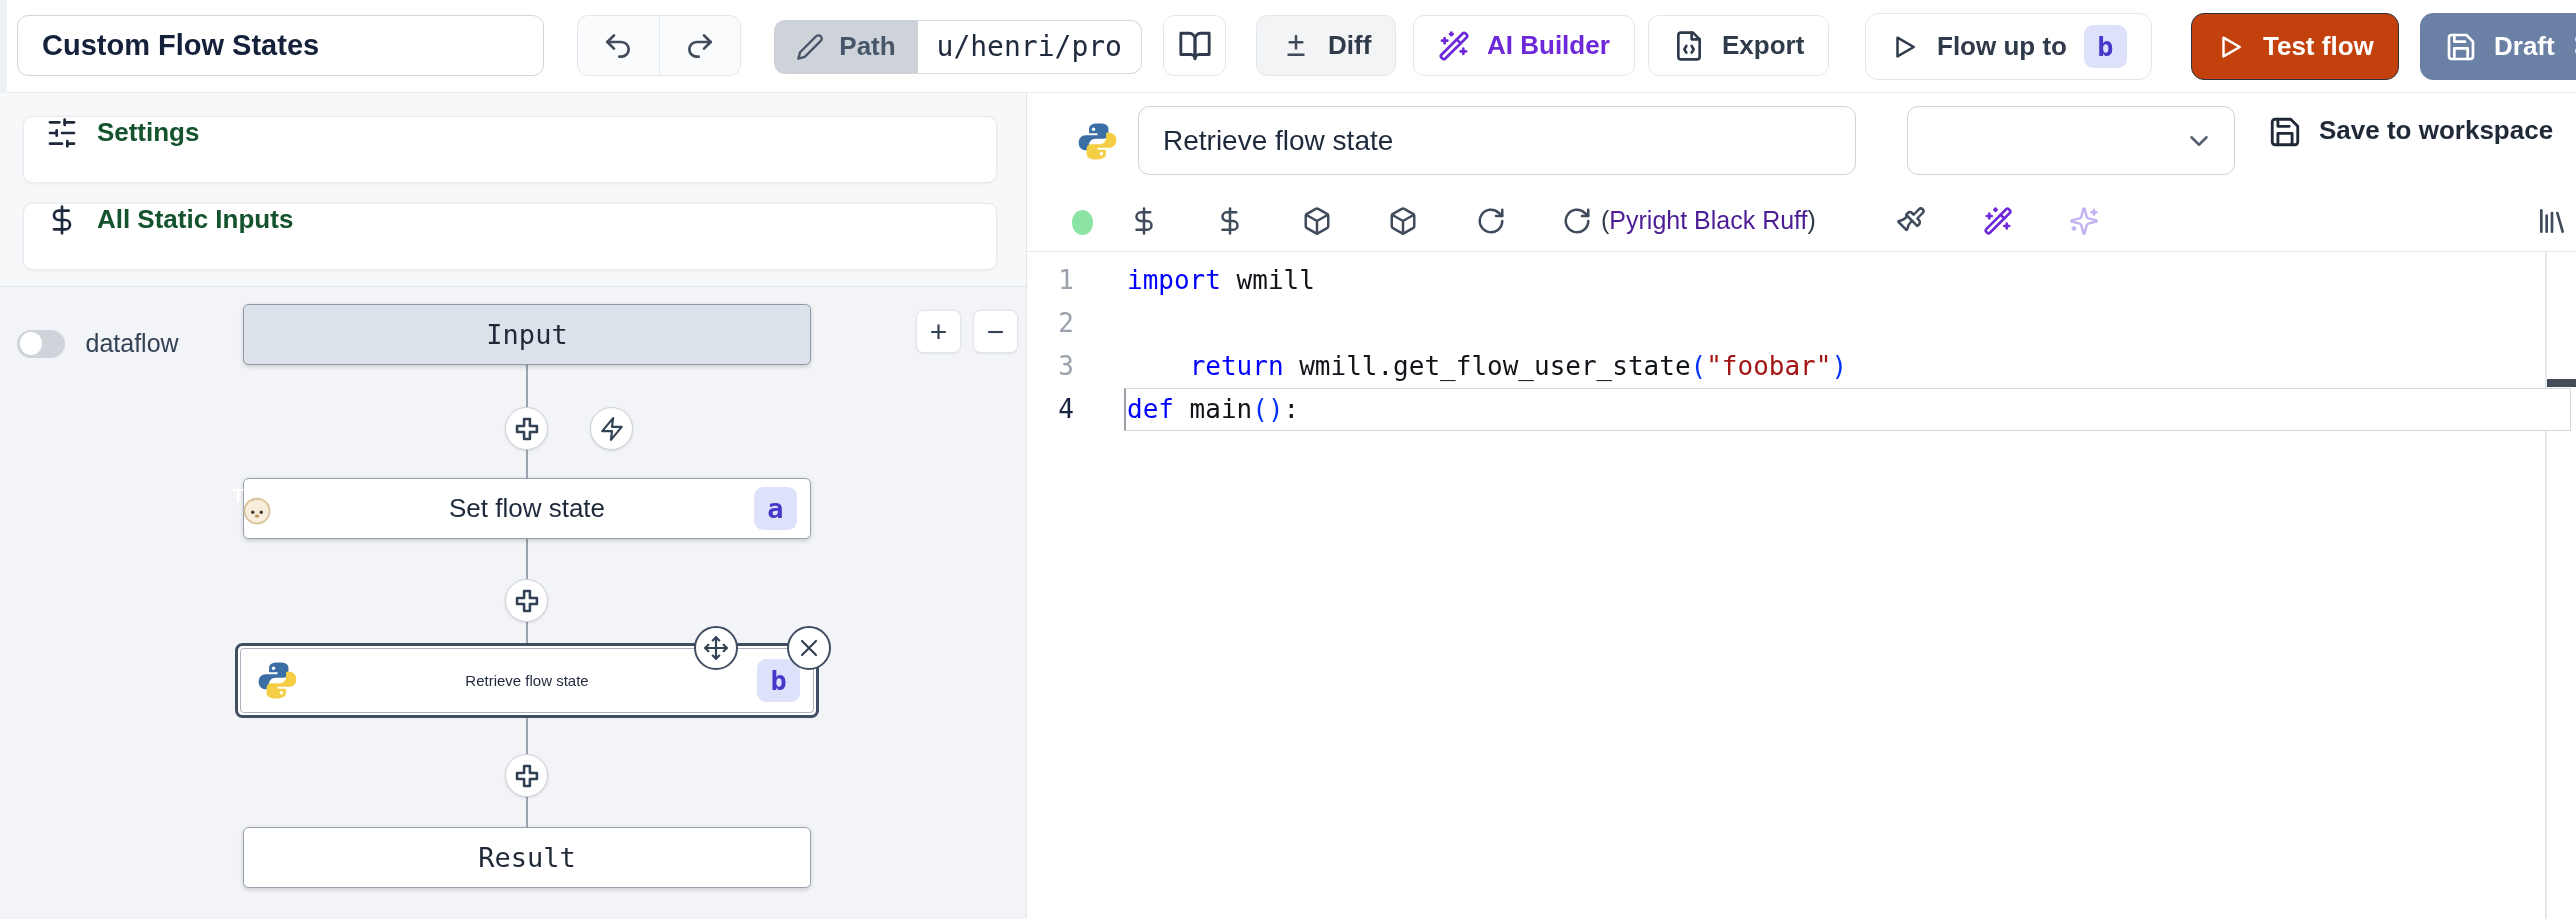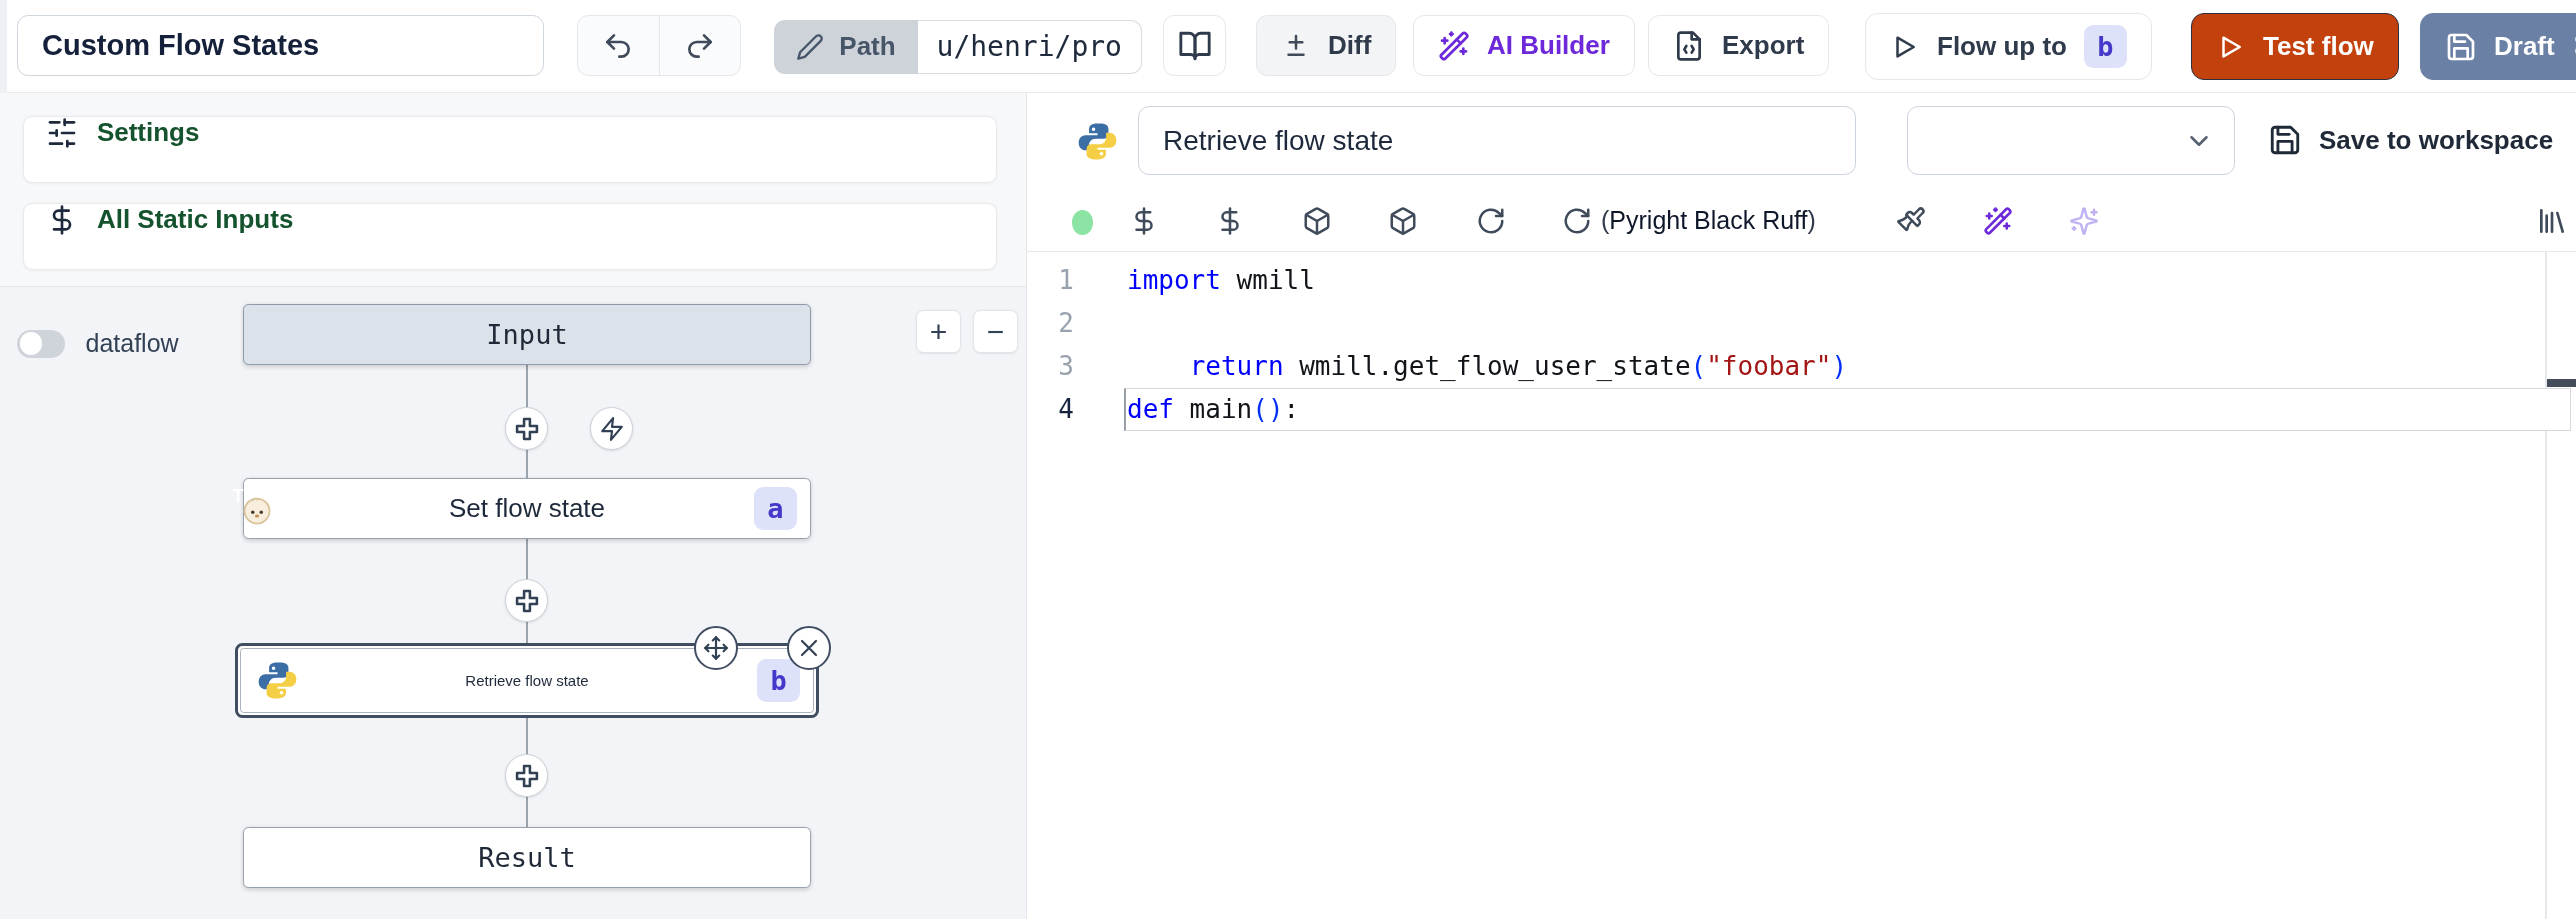--- a/index.html
+++ b/index.html
@@ -78,31 +78,31 @@
   .bun-overlay { position:absolute; top:-13px; right:-13px; }
 
   
   .right-panel { position:relative; flex:1; background:#fff; }
   .step-name-input { position:absolute; left:111px; top:13px; width:718px; height:69px;
     border:1.9px solid #ccd4dd; border-radius:11.2px; padding:0 24px; font-size:28px; color:#1e293b;
     background:#fff; outline:none; font-family:"Liberation Sans", sans-serif; }
   .kind-select { position:absolute; left:880px; top:13px; width:328px; height:69px;
     border:1.9px solid #ccd4dd; border-radius:11.2px; background:#fff; cursor:pointer; }
   .kind-select .chev { position:absolute; right:20.5px; top:18.6px; }
-  .save-ws-btn { position:absolute; left:1241px; top:22.3px; height:50px; display:flex; align-items:center;
+  .save-ws-btn { position:absolute; left:1241px; top:22.3px; height:50px; display:flex; 
     gap:17px; font-size:26px; font-weight:700; color:#1f2937; background:none; border:none; cursor:pointer;
     font-family:"Liberation Sans", sans-serif; }
   .code-toolbar { position:absolute; left:0; right:0; top:98px; height:60px; }
   .tb-item { position:absolute; top:13px; width:34px; height:34px; display:flex; align-items:center;
     justify-content:center; cursor:pointer; }
   .status-dot { position:absolute; left:45px; top:18.6px; width:21.4px; height:25px; border-radius:50%;
     background:#8be3a4; }
   .assistants { position:absolute; left:574px; top:15px; font-size:25px; font-weight:500; color:#2f3a4a;
     cursor:pointer; }
-  .assistants .green { color:#0f172a;margin-top:48px; }
+  .assistants .green { color:#4c1d95;margin-top:48px; }
 
   .editor { position:absolute; left:0; right:0; top:158px; bottom:0; background:#fff;
     border-top:1.9px solid #e6e8eb; }
   .gutter { position:absolute; left:0; top:7.4px; width:47px; text-align:right; }
   .ln { height:43px; line-height:43px; font-family:"DejaVu Sans Mono", monospace; font-size:26px;
     color:#9aa3ad; }
   .ln.active { color:#17233f; }
   .code-lines { position:absolute; left:100px; top:7.4px; right:37px; z-index:2; }
   .code-line { height:43px; line-height:43px; font-family:"DejaVu Sans Mono", monospace; font-size:26px;
     white-space:pre; color:#111418; }

